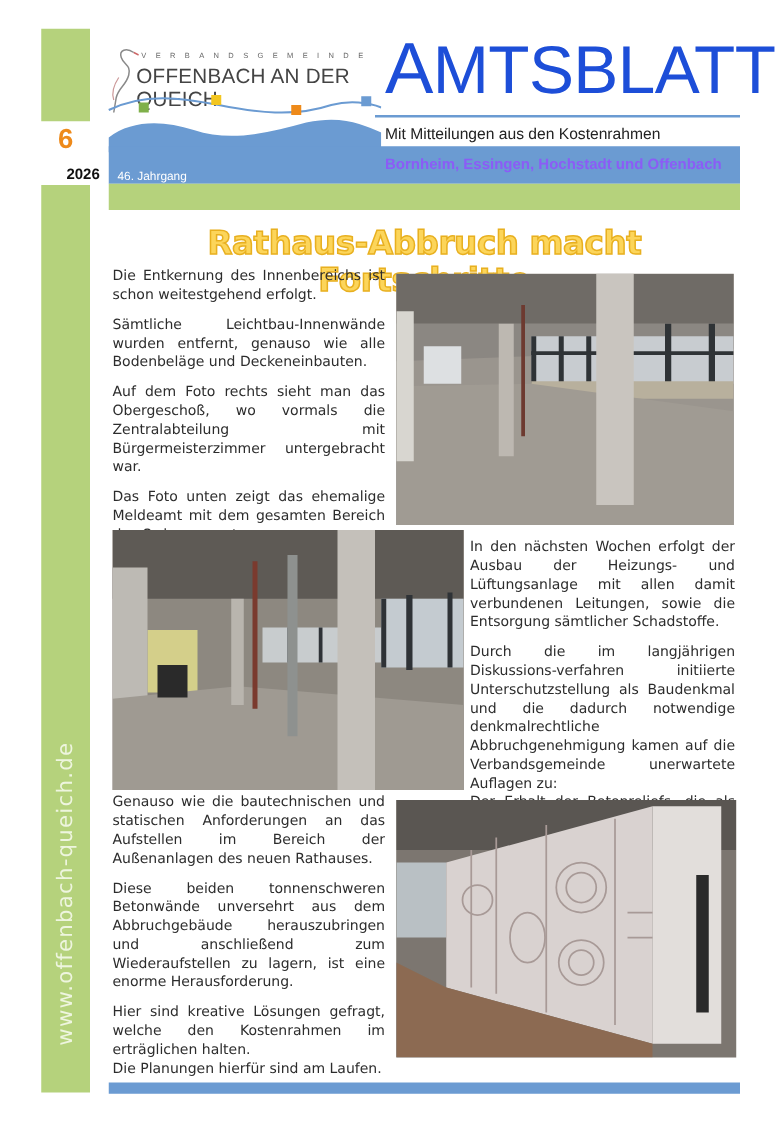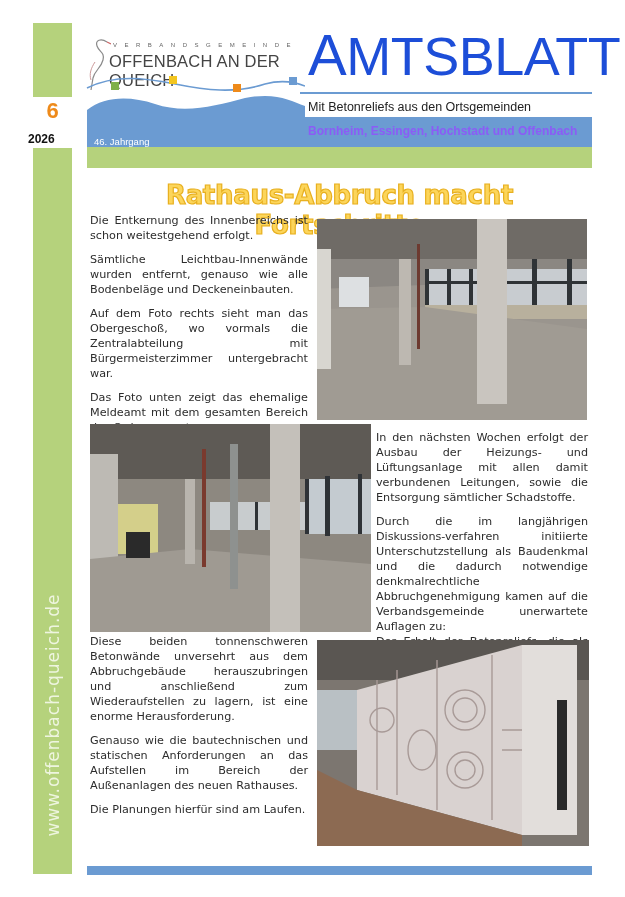--- a/index.html
+++ b/index.html
@@ -2,21 +2,21 @@
 <html><head>
   <meta charset="utf-8">
   <style>
     * { margin: 0; padding: 0; box-sizing: border-box; }
     html, body { width: 625px; height: 897px; background: #ffffff; overflow: hidden; }
     body { position: relative; font-family: "DejaVu Sans", sans-serif; color: #2a2a2a; }
 
     
     .side-top { position: absolute; left: 33px; top: 23px; width: 39px; height: 74px; background: #b5d27c; }
     .issue-num { position: absolute; left: 33px; top: 98px; width: 39px; text-align: center; font: bold 22px "Liberation Sans", sans-serif; color: #ee8a1a; }
-    .issue-year { position: absolute; left: 28px; top: 132px; width: 45px; font: bold 12px "Liberation Sans", sans-serif; color: #111; }
+    .issue-year { position: absolute; left: 44px; top: 132px; width: 45px; text-align: center; font: bold 12px "Liberation Sans", sans-serif; color: #111; }
     .side-bottom { position: absolute; left: 33px; top: 148px; width: 39px; height: 726px; background: #b5d27c; }
     .side-url { position: absolute; left: 33px; top: 560px; width: 39px; height: 310px; display: flex; align-items: center; justify-content: center; }
     .side-url span { display: block; transform: rotate(-90deg); white-space: nowrap; color: #eef5df; font: 17px "DejaVu Sans", sans-serif; letter-spacing: 1px; }
 
     
     .logo-area { position: absolute; left: 85px; top: 30px; width: 230px; height: 70px; }
     .logo-small { position: absolute; left: 28px; top: 12px; font: 6px "Liberation Sans", sans-serif; letter-spacing: 7.5px; color: #666; }
     .logo-main { position: absolute; left: 24px; top: 22px; font: 16.5px "Liberation Sans", sans-serif; color: #444; letter-spacing: 0.2px; }
     .heron { position: absolute; left: 0; top: 8px; }
     .wave-svg { position: absolute; left: 85px; top: 62px; }
@@ -74,21 +74,21 @@
   <path d="M2 26 C30 12 60 16 90 22 C120 28 150 32 180 22 C195 18 210 20 220 24" fill="none" stroke="#6b9bd2" stroke-width="1.6"></path>
   <rect x="26" y="20" width="8" height="8" fill="#7fb04a"></rect>
   <rect x="84" y="14" width="8" height="8" fill="#f3c620"></rect>
   <rect x="148" y="22" width="8" height="8" fill="#ee8a1a"></rect>
   <rect x="204" y="15" width="8" height="8" fill="#6b9bd2"></rect>
   <path d="M2 55 L2 48 C20 34 45 34 70 42 C100 52 130 44 160 36 C190 30 205 38 220 44 L220 60 L2 60 Z" fill="#6b9bd2"></path>
 </svg>
 
 <div class="masthead-title"><span class="big">A</span><span>MTSBLATT</span></div>
 <div class="masthead-rule"></div>
-<div class="subtitle">Mit Betonreliefs aus den Ortsgemeinden</div>
+<div class="subtitle">Mit Mitteilungen aus den Kostenrahmen</div>
 <div class="blue-band"></div>
 <div class="blue-band-text">Bornheim,  Essingen, Hochstadt und Offenbach</div>
 <div class="green-band"></div>
 <div class="jahrgang">46. Jahrgang</div>
 <div class="datum">Donnerstag, 5. Februar 2026</div>
 
 <h1 class="headline">Rathaus-Abbruch macht Fortschritte</h1>
 
 <div class="text-block t1">
   <p>Die Entkernung des Innenbereichs ist schon weitestgehend erfolgt.</p>
@@ -147,22 +147,23 @@
   </svg>
 </div>
 
 <div class="text-block t2">
   <p>In den nächsten Wochen erfolgt der Ausbau der Heizungs- und Lüftungsanlage mit allen damit verbundenen Leitungen, sowie die Entsorgung sämtlicher Schadstoffe.</p>
   <p class="tight">Durch die im langjährigen Diskussions-verfahren initiierte Unterschutzstellung als Baudenkmal und die dadurch notwendige denkmalrechtliche Abbruchgenehmigung kamen auf die Verbandsgemeinde unerwartete Auflagen zu:</p>
   <p>Der Erhalt der Betonreliefs, die als Wandelemente in den Fluren im Erd- und Obergeschoß verbaut sind.</p>
 </div>
 
 <div class="text-block t3">
+  <p>Genauso wie die bautechnischen und statischen Anforderungen an das Aufstellen im Bereich der Außenanlagen des neuen Rathauses.</p>
   <p>Diese beiden tonnenschweren Betonwände unversehrt aus dem Abbruchgebäude herauszubringen und anschließend zum Wiederaufstellen zu lagern, ist eine enorme Herausforderung.</p>
-  <p>Genauso wie die bautechnischen und statischen Anforderungen an das Aufstellen im Bereich der Außenanlagen des neuen Rathauses.</p>
+  <p class="tight">Hier sind kreative Lösungen gefragt, welche den Kostenrahmen im erträglichen halten.</p>
   <p>Die Planungen hierfür sind am Laufen.</p>
 </div>
 
 <div class="photo p3">
   <svg width="272" height="206" viewBox="0 0 272 206">
     <rect width="272" height="206" fill="#7c7670"></rect>
     <rect width="272" height="40" fill="#5a5652"></rect>
     <rect x="0" y="50" width="40" height="60" fill="#b9c0c4"></rect>
     <polygon points="40,50 205,5 205,195 40,150" fill="#d9d2d0"></polygon>
     <rect x="205" y="5" width="55" height="190" fill="#e2dedb"></rect>

